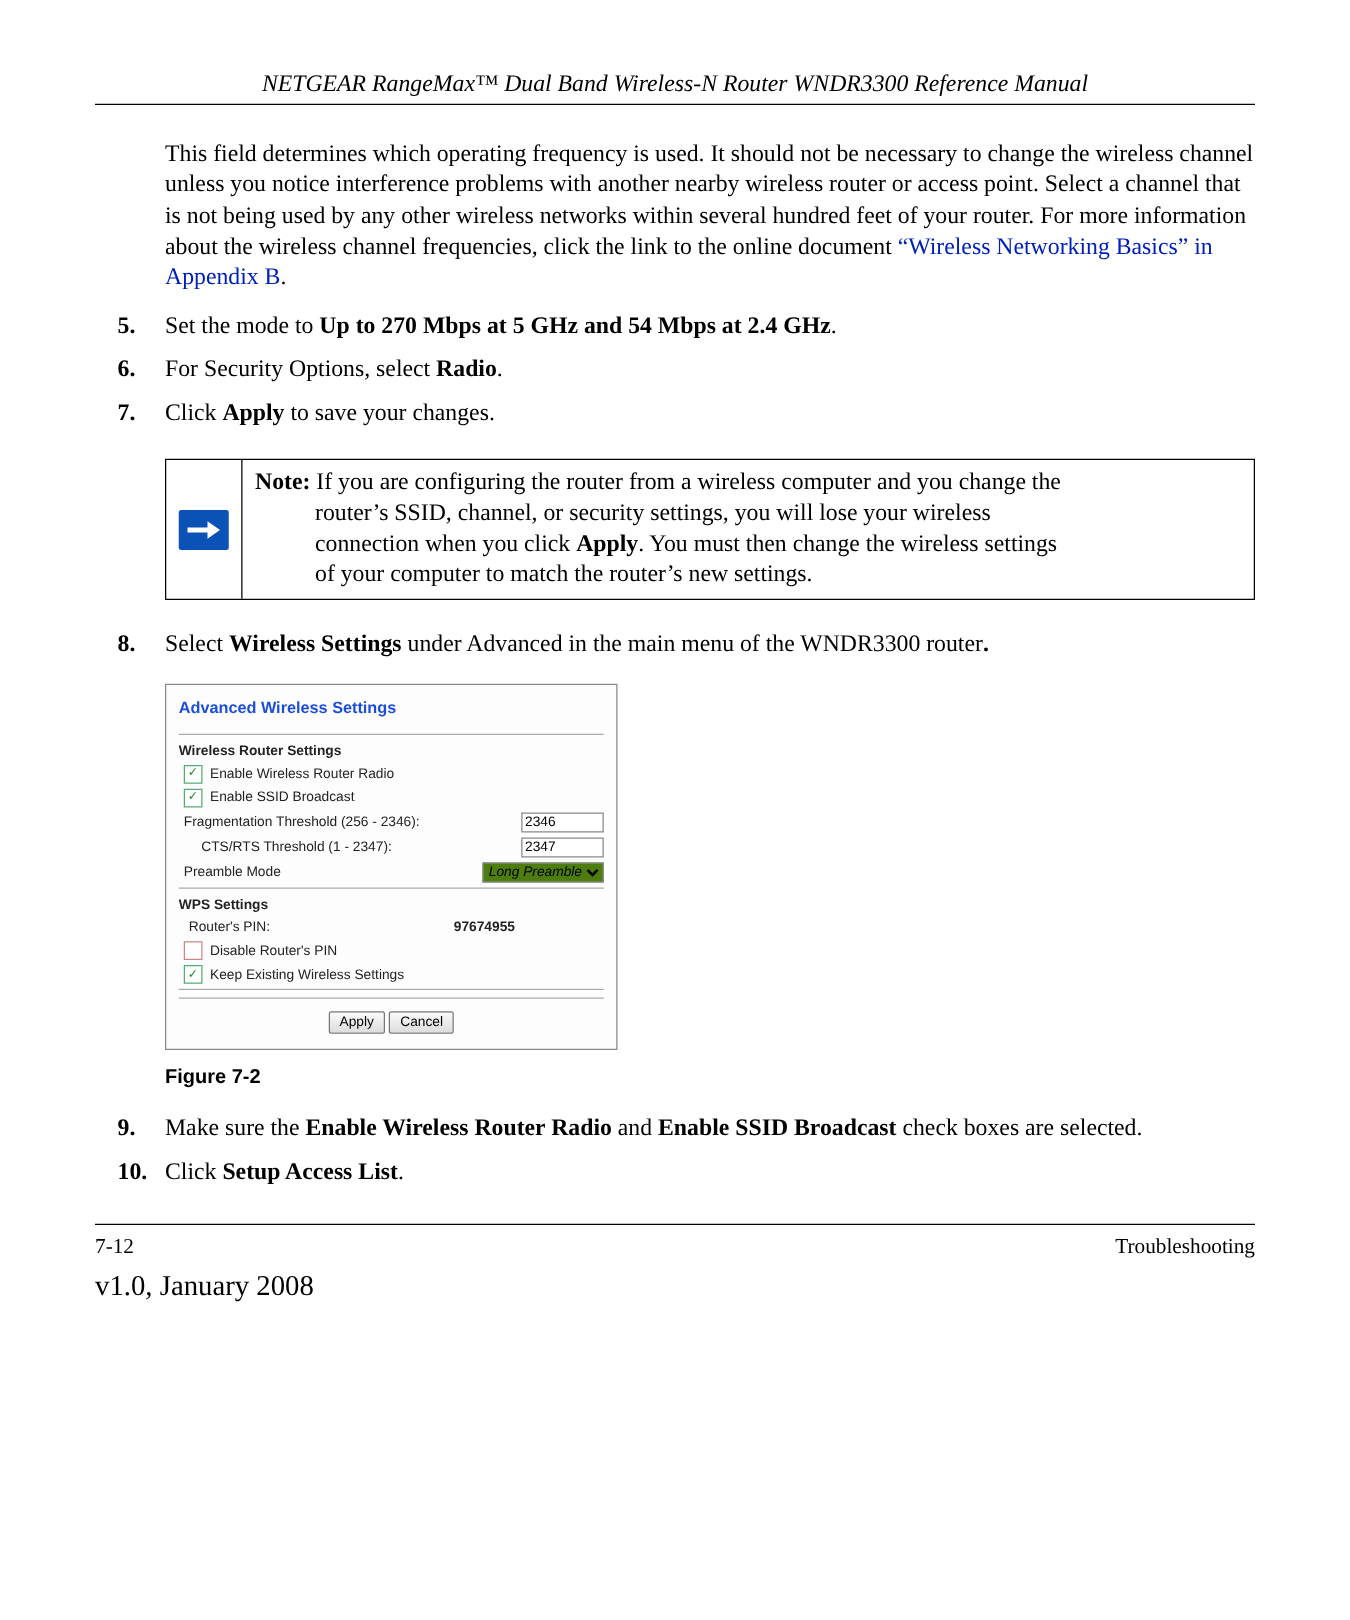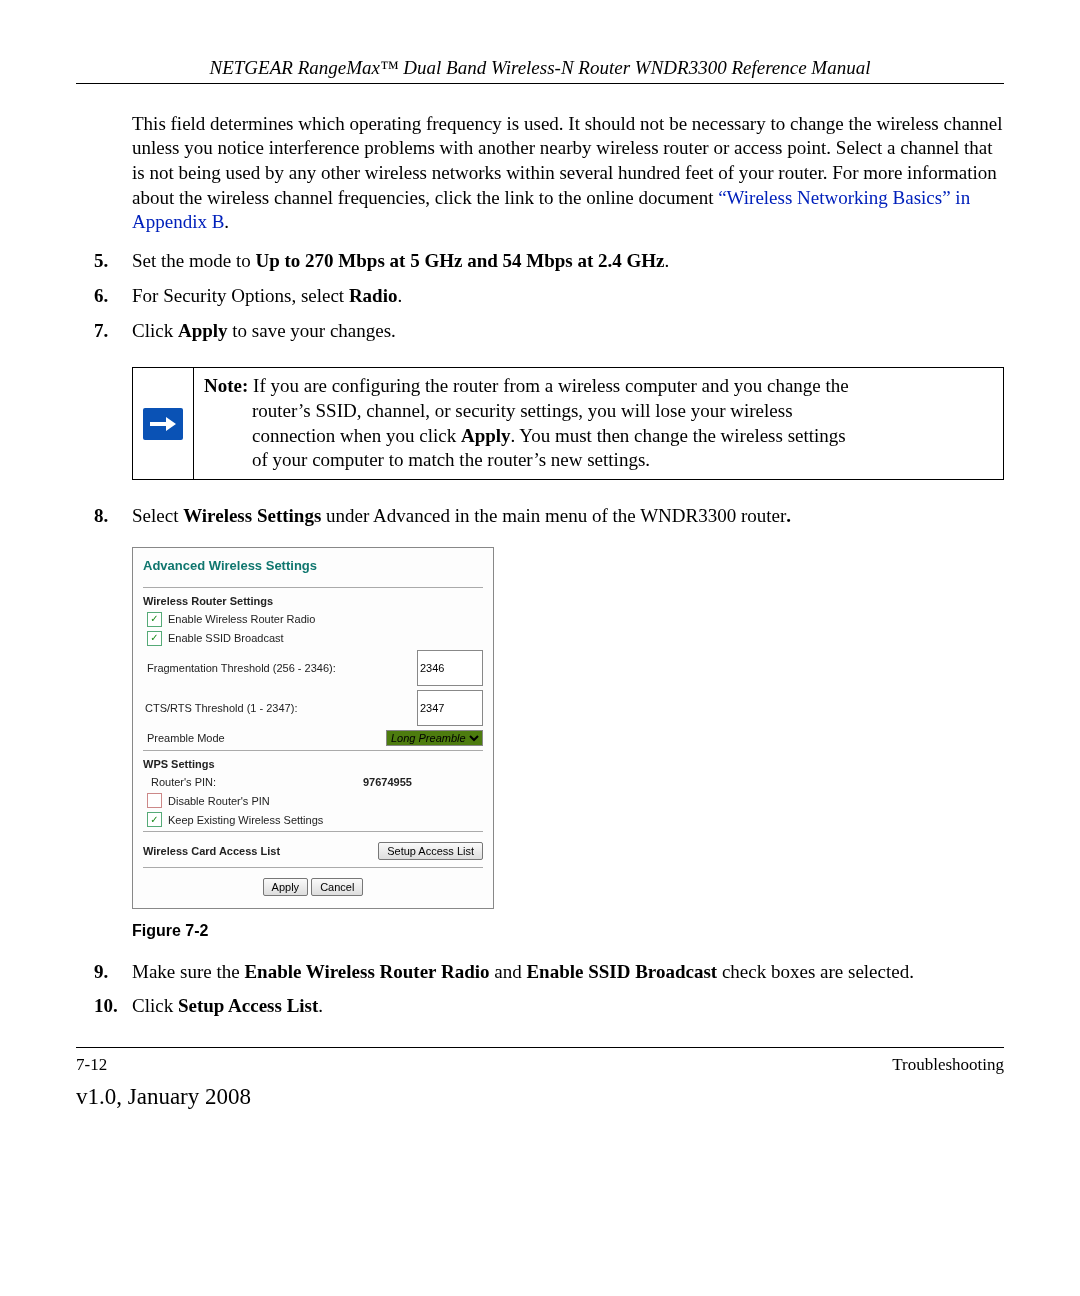--- a/index.html
+++ b/index.html
@@ -38,28 +38,28 @@
   .screenshot {
     margin: 18px 0 12px 56px;
     width:340px;
     border:1px solid #888;
     background:#fdfdfd;
     font-family: Arial, sans-serif;
     font-size:11px;
     color:#222;
     padding:10px 10px 12px 10px;
   }
-  .screenshot .title { color:#0f766e; font-weight:bold; font-size:13px; margin-bottom:12px;}
+  .screenshot .title { color:#1d4ed8; font-weight:bold; font-size:13px; margin-bottom:12px;}
   .screenshot hr { border:none; border-top:1px solid #aaa; margin:4px 0 6px 0;}
   .screenshot .section-label { font-weight:bold; margin:6px 0 4px 0;}
   .screenshot .row { display:flex; align-items:center; margin:4px 0;}
   .screenshot .row label { flex:1; }
   .screenshot .chk { width:13px; height:13px; border:1px solid #5a7; background:#fff; display:inline-flex; align-items:center; justify-content:center; margin:0 6px 0 4px; font-size:10px; color:#1a8a1a; line-height:1;}
   .screenshot .chk.empty { border-color:#c88; color:transparent;}
-  .screenshot input.txt { width:60px; font-size:11px; padding:11px 2px; border:1px solid #888; background:#fff;}
+  .screenshot input.txt { width:60px; font-size:11px; padding:1px 2px; border:1px solid #888; background:#fff;}
   .screenshot select { font-size:11px; border:1px solid #888; background:#4d7c0f;font-style:italic;}
   .screenshot .btn { font-size:11px; padding:2px 8px; border:1px solid #777; background:linear-gradient(#fafafa,#ddd); border-radius:2px;}
   .screenshot .center { text-align:center; margin-top:10px;}
   .screenshot .pinrow { display:flex; }
   .screenshot .pinrow .l { flex:1; margin-left:8px;}
   .screenshot .pinrow .v { font-weight:bold; width:120px;}
 
   .figcap { font-weight:bold; font-size:16px; margin:6px 0 18px 56px; font-family: Arial, sans-serif;}
   .footer { border-top:1.5px solid #000; margin-top:28px; padding-top:6px; display:flex; justify-content:space-between; font-size:17px;}
   .version { font-size:23px; margin-top:6px;}
@@ -133,21 +133,21 @@
     </div>
   <div class="row">
       <span class="chk">✓</span>
       <label>Enable SSID Broadcast</label>
     </div>
   <div class="row">
       <label style="margin-left:4px;">Fragmentation Threshold (256 - 2346):</label>
       <input class="txt" value="2346" style="">
     </div>
   <div class="row">
-      <label style="margin-left:2px;">CTS/RTS Threshold (1 - 2347):</label>
+      <label style="margin-left:18px;">CTS/RTS Threshold (1 - 2347):</label>
       <input class="txt" value="2347" style="">
     </div>
   <div class="row">
       <label style="margin-left:4px;">Preamble Mode</label>
       <select><option>Long Preamble</option></select>
     </div>
   <hr>
   <div class="section-label">WPS Settings</div>
   <div class="pinrow">
       <span class="l">Router's PIN:</span>
@@ -155,24 +155,20 @@
     </div>
   <div class="row">
       <span class="chk empty">✓</span>
       <label>Disable Router's PIN</label>
     </div>
   <div class="row">
       <span class="chk">✓</span>
       <label>Keep Existing Wireless Settings</label>
     </div>
   <hr>
-  <div class="row">
-      <label class="section-label" style="flex:1;">Wireless Card Access List</label>
-      <button class="btn">Setup Access List</button>
-    </div>
   <hr>
   <div class="center">
     <button class="btn">Apply</button>
     <button class="btn">Cancel</button>
   </div>
 </div>
 
 <div class="figcap">Figure 7-2</div>
 
 <ol class="steps">

